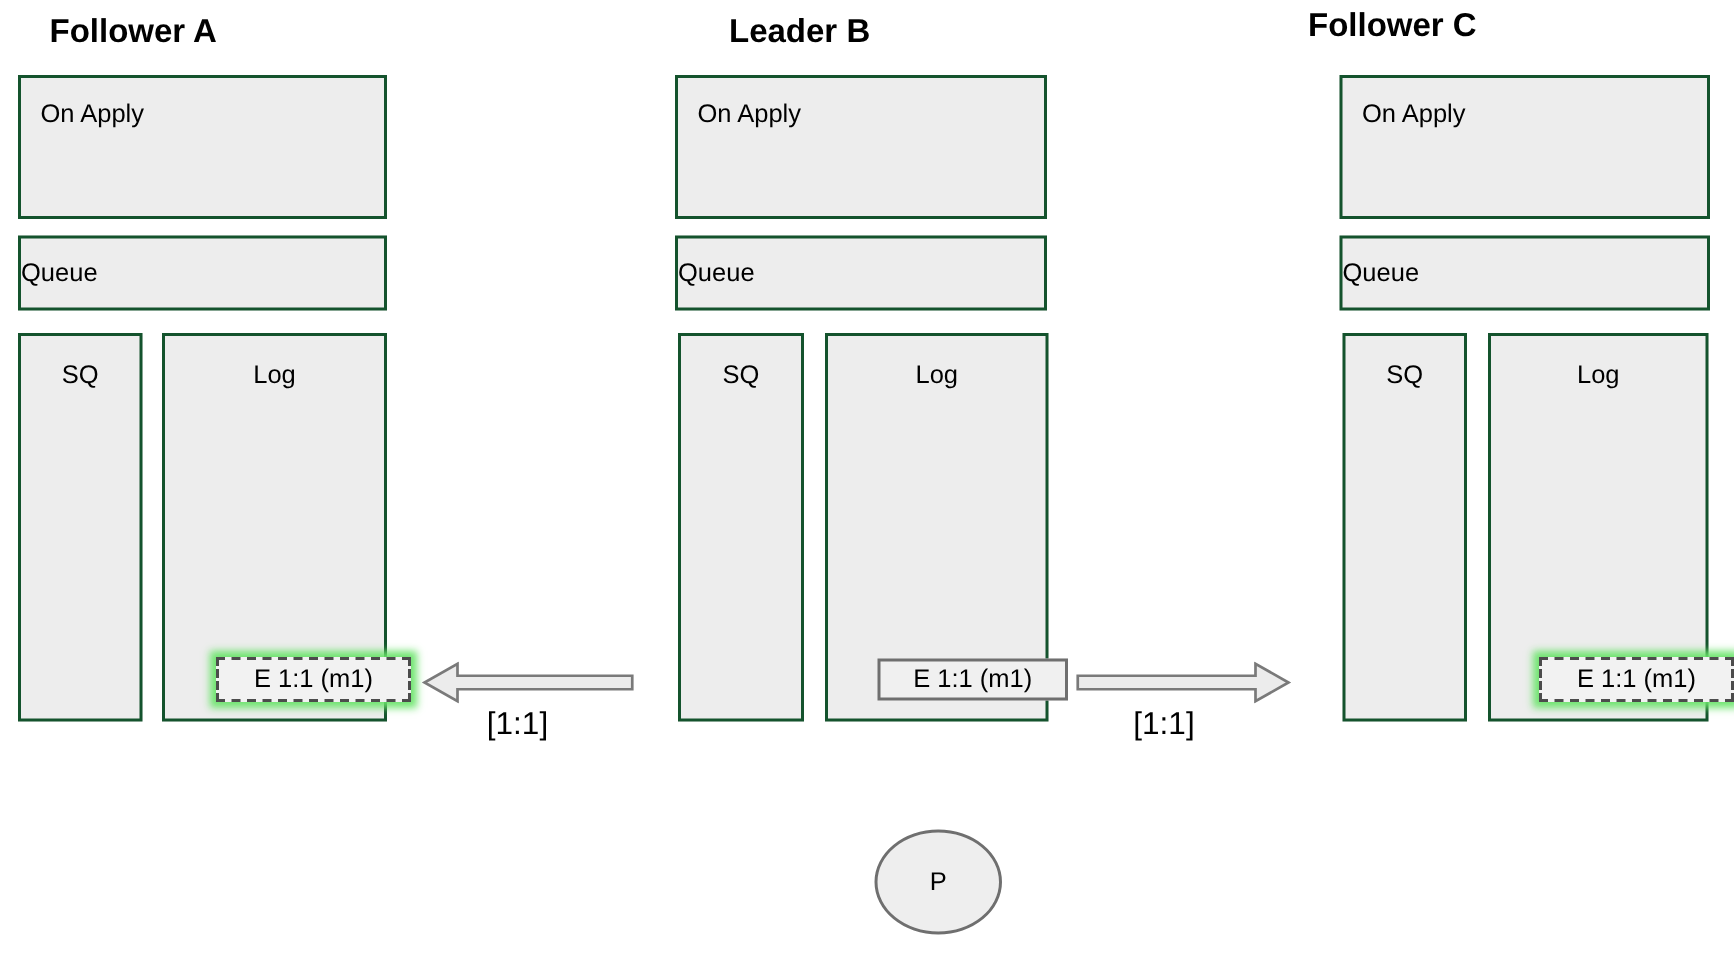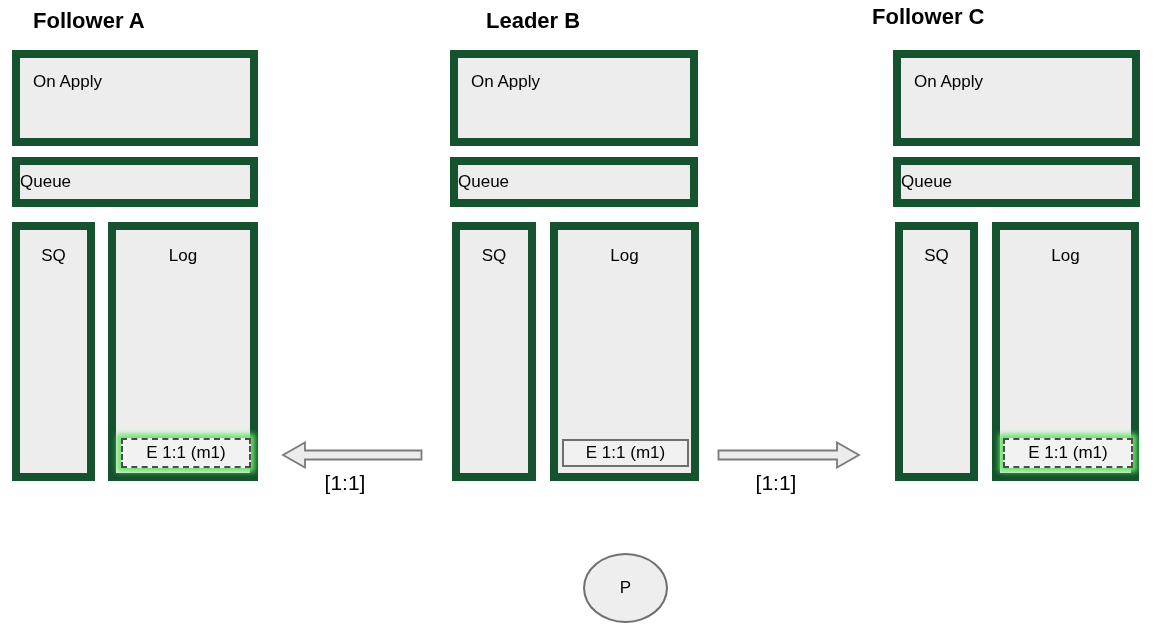--- a/index.html
+++ b/index.html
@@ -20,36 +20,37 @@
     position: absolute;
     font-size: 22px;
     font-weight: bold;
     line-height: 22px;
     white-space: nowrap;
   }
   .box {
     position: absolute;
     box-sizing: border-box;
     background: #ededed;
-    border: 8px solid #14532d;
+    border: 2px solid #14532d;
     font-size: 17px;
   }
   .box.on-apply { padding: 14px 0 0 13px; }
   .box.queue { display: flex; align-items: center; }
   .box.tall { text-align: center; padding-top: 16px; }
   .log-entry {
     position: absolute;
     box-sizing: content-box;
     background: #f2f2f2;
     border: 2px dashed #4c4c4c;
     display: flex;
     align-items: center;
     justify-content: center;
     font-size: 17px;
     white-space: nowrap;
+    margin-left: 23px;
   }
   .log-entry.glow {
     box-shadow: 0 0 5px 4px rgba(105, 228, 105, 0.95);
   }
   .log-entry.solid {
     border: 2px solid #6f6f6f;
     background: #f0f0f0;
   }
   .arrow-wrap { position: absolute; }
   .arrow-label {

